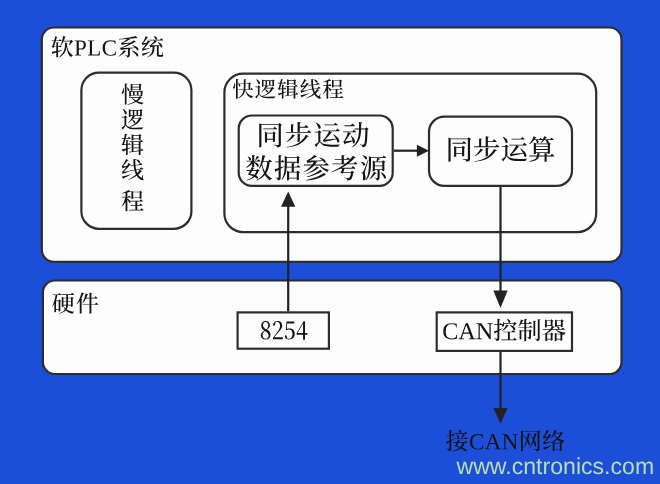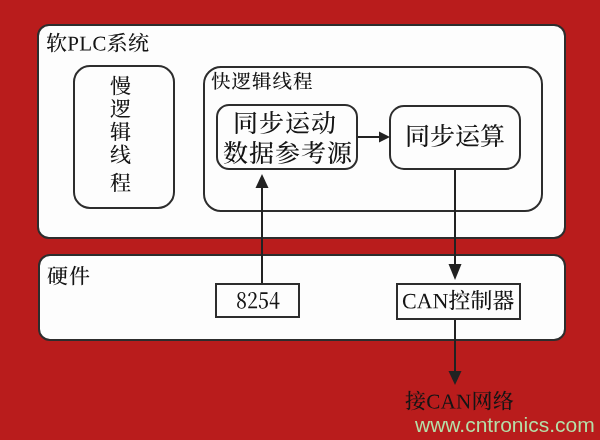--- a/index.html
+++ b/index.html
@@ -1,16 +1,16 @@
 <!DOCTYPE html>
 <html><head>
 <meta charset="utf-8">
 <style>
   html,body{margin:0;padding:0;background:#ffffff;}
-  #canvas{position:relative;width:600px;height:440px;background:#b91c1c;overflow:hidden;
+  #canvas{position:relative;width:600px;height:440px;background:#1d4ed8;overflow:hidden;
           font-family:"Liberation Sans",sans-serif;filter:blur(0.5px);}
   .box{position:absolute;box-sizing:border-box;border:2px solid #2d2d2d;background:#fdfdfd;}
   #box-outer{left:37px;top:24px;width:529px;height:215px;border-radius:12px;}
   #box-slow{left:73px;top:65px;width:102px;height:144px;border-radius:17px;}
   #box-fast{left:203px;top:66px;width:340px;height:146px;border-radius:18px;}
   #box-src{left:216px;top:104px;width:142px;height:66px;border-radius:13px;}
   #box-calc{left:389px;top:105px;width:132px;height:65px;border-radius:15px;}
   #box-hw{left:38px;top:254px;width:528px;height:87px;border-radius:12px;}
   #box-8254{left:215px;top:283px;width:85px;height:35px;}
   #box-can{left:396px;top:283px;width:125px;height:37px;}

